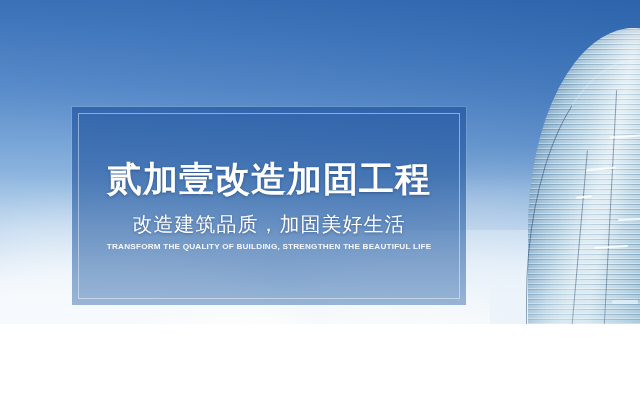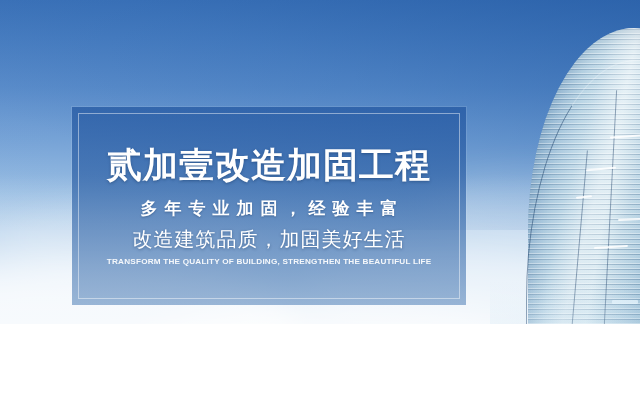--- a/index.html
+++ b/index.html
@@ -177,19 +177,18 @@
     <div class="win w1"></div>
     <div class="win w2"></div>
     <div class="win w3"></div>
     <div class="tower-base-haze"></div>
   </div>
 
   <div id="panel">
     <div class="panel-inner-border"></div>
     <div class="panel-content">
       <div class="headline">贰加壹改造加固工程</div>
-      <div class="subline">多年专业加固，经验丰富</div>
       <div class="tagline">改造建筑品质，加固美好生活</div>
       <div class="enline">TRANSFORM THE QUALITY OF BUILDING, STRENGTHEN THE BEAUTIFUL LIFE</div>
     </div>
   </div>
 
 </div>
 
 </body></html>

